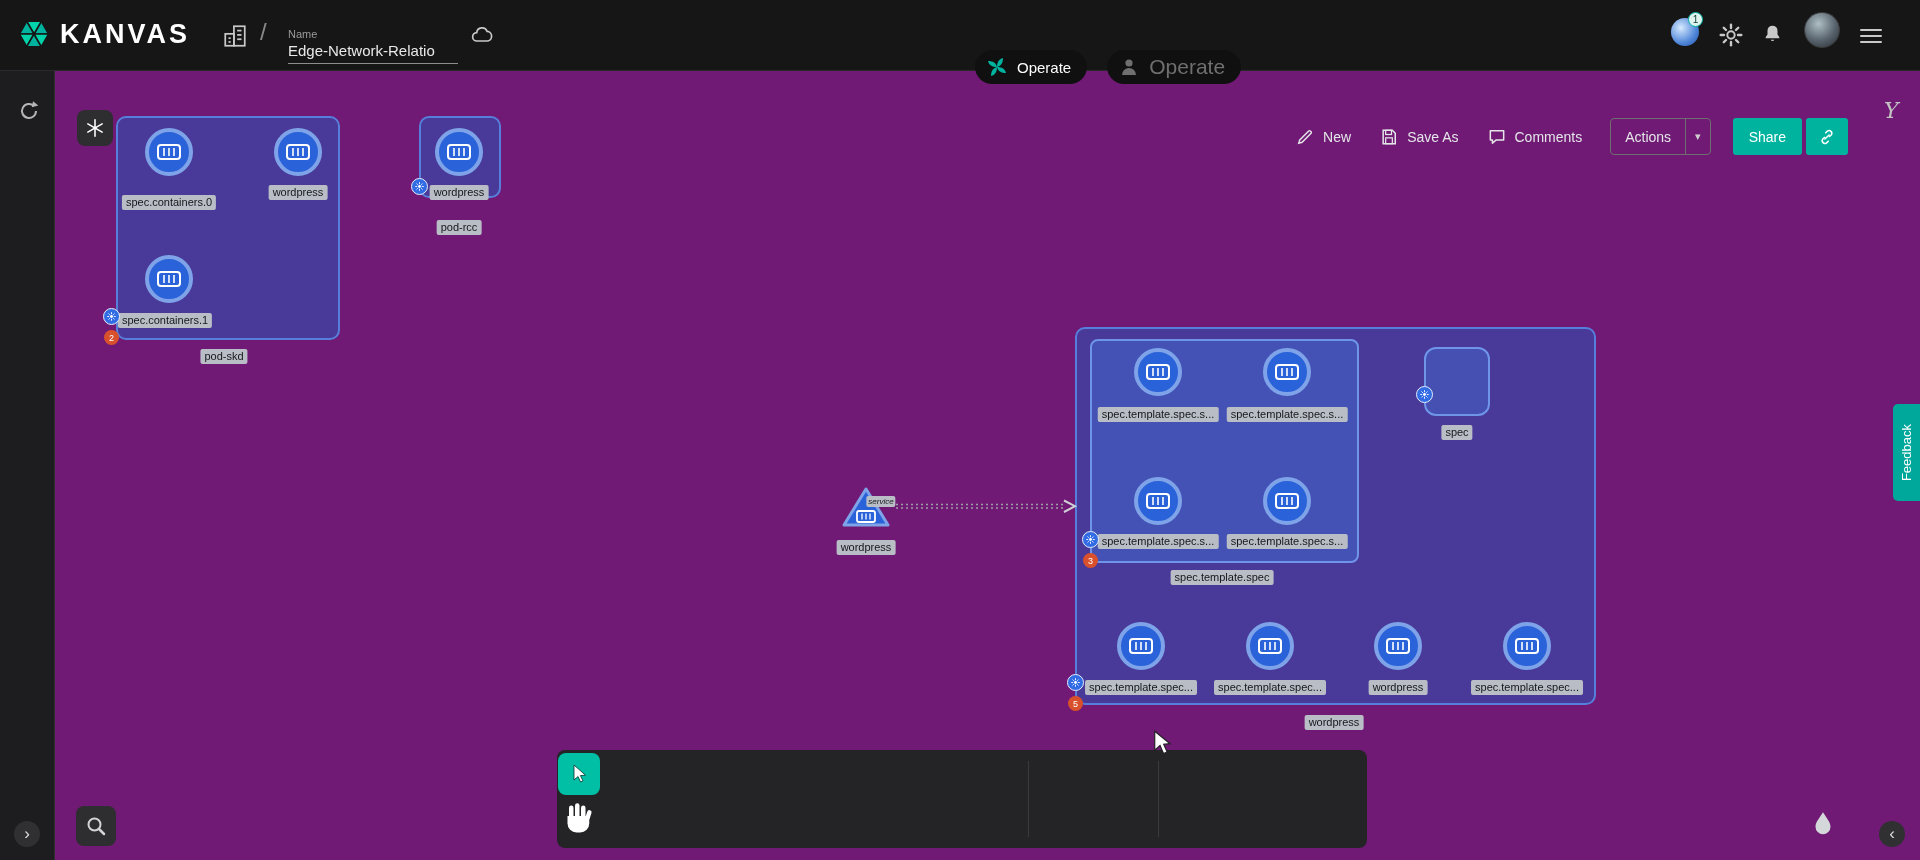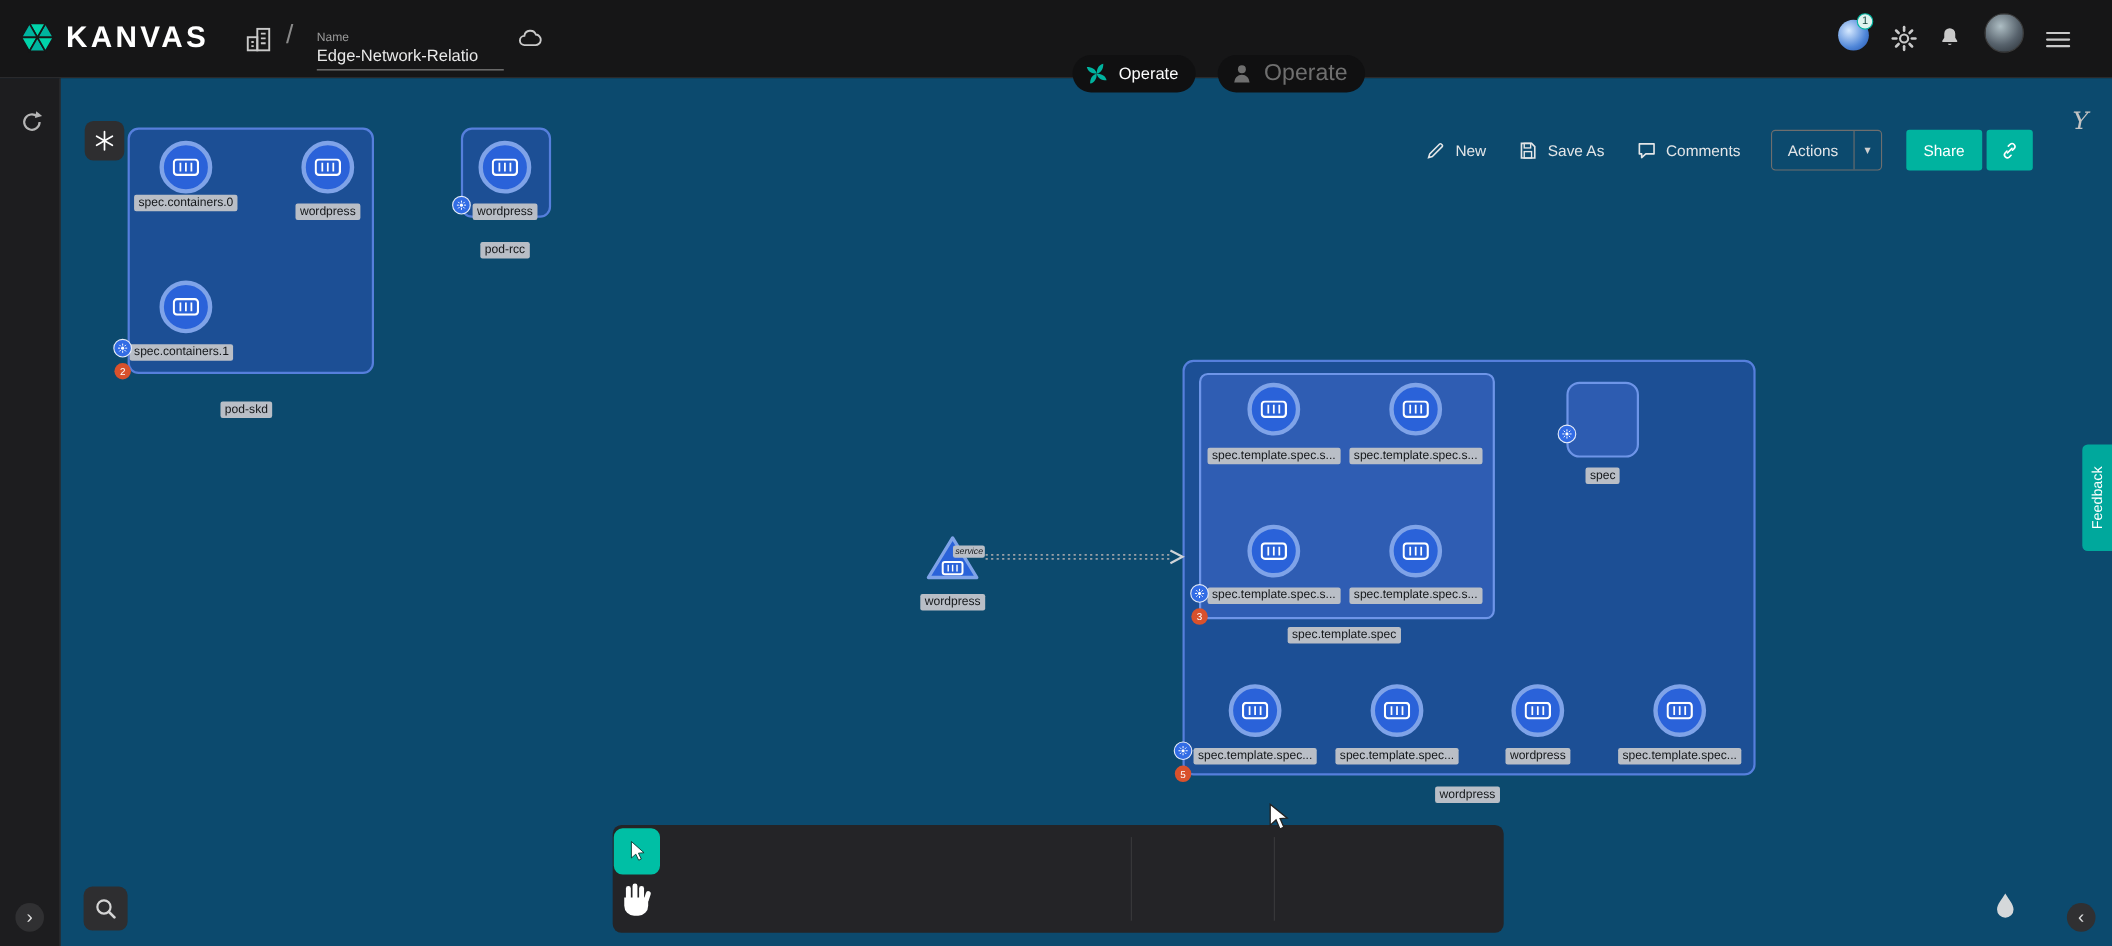--- a/index.html
+++ b/index.html
@@ -1,18 +1,18 @@
 <!DOCTYPE html>
 <html><head>
 <meta charset="utf-8">
 <style>
   * { box-sizing: border-box; margin: 0; padding: 0; }
   html,body { background:#000; }
   body { font-family: "Liberation Sans", "DejaVu Sans", sans-serif; }
-  #app { position:relative; width:1920px; height:860px; overflow:hidden; background:#0c4a6e; }
+  #app { position:relative; width:1920px; height:860px; overflow:hidden; background:#701a75; }
 
   
   #header { position:absolute; left:0; top:0; width:1920px; height:71px; background:#161617; border-bottom:1px solid #2a2a2c; z-index:50; }
   .brand-wrap { position:absolute; left:16px; top:16px; display:flex; align-items:center; gap:8px; }
   .brand-text { color:#fff; font-size:27px; font-weight:bold; letter-spacing:3px; }
   .hdr-icon { position:absolute; color:#c9c9c9; }
   .slash { font-size:24px; color:#8a8a8a; font-weight:300; }
   .name-wrap { position:absolute; left:288px; top:12px; }
   .name-label { color:#9a9a9a; font-size:11px; display:block;margin-top:16px; }
   .name-input { background:transparent; border:none; border-bottom:1px solid #8d8d8d; color:#e9e9e9; font-size:15px; width:170px; padding:2px 0 4px 0; outline:none; font-family:"Liberation Sans","DejaVu Sans",sans-serif; }
@@ -256,24 +256,24 @@
   <div class="cnode" style="left:145px; top:255px;">
     <svg width="24" height="16" viewBox="0 0 24 16">
         <rect x="1" y="1" width="22" height="14" rx="3" fill="none" stroke="#fff" stroke-width="2"></rect>
         <g stroke="#fff" stroke-width="1.6">
           <line x1="7" y1="4" x2="7" y2="12"></line>
           <line x1="12" y1="4" x2="12" y2="12"></line>
           <line x1="17" y1="4" x2="17" y2="12"></line>
         </g>
       </svg>
   </div>
-  <div class="chip" style="left:169px; top:177px;">spec.containers.0</div>
+  <div class="chip" style="left:169px; top:195px;">spec.containers.0</div>
   <div class="chip" style="left:298px; top:185px;">wordpress</div>
   <div class="chip" style="left:165px; top:313px;">spec.containers.1</div>
-  <div class="chip" style="left:224px; top:349px;margin-top:16px;">pod-skd</div>
+  <div class="chip" style="left:224px; top:349px;">pod-skd</div>
   <div class="kbadge" style="left:103px; top:308px;">
     <svg width="9" height="9" viewBox="0 0 10 10">
         <circle cx="5" cy="5" r="1.6" fill="#fff"></circle>
         <g stroke="#fff" stroke-width="1">
           <line x1="5" y1="0.3" x2="5" y2="2.4"></line>
           <line x1="5" y1="7.6" x2="5" y2="9.7"></line>
           <line x1="0.3" y1="5" x2="2.4" y2="5"></line>
           <line x1="7.6" y1="5" x2="9.7" y2="5"></line>
           <line x1="1.7" y1="1.7" x2="3.1" y2="3.1"></line>
           <line x1="6.9" y1="6.9" x2="8.3" y2="8.3"></line>

